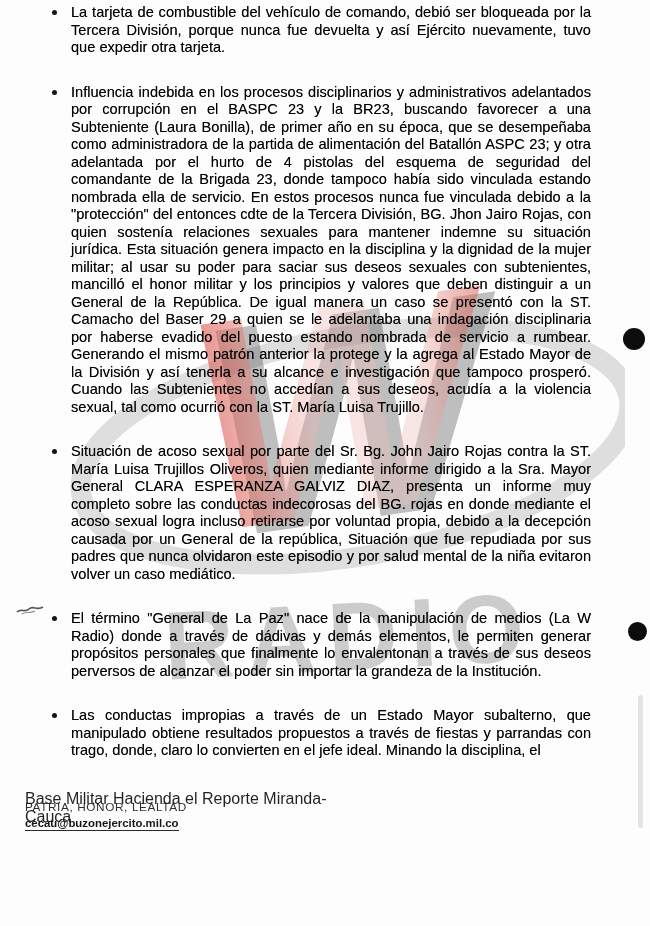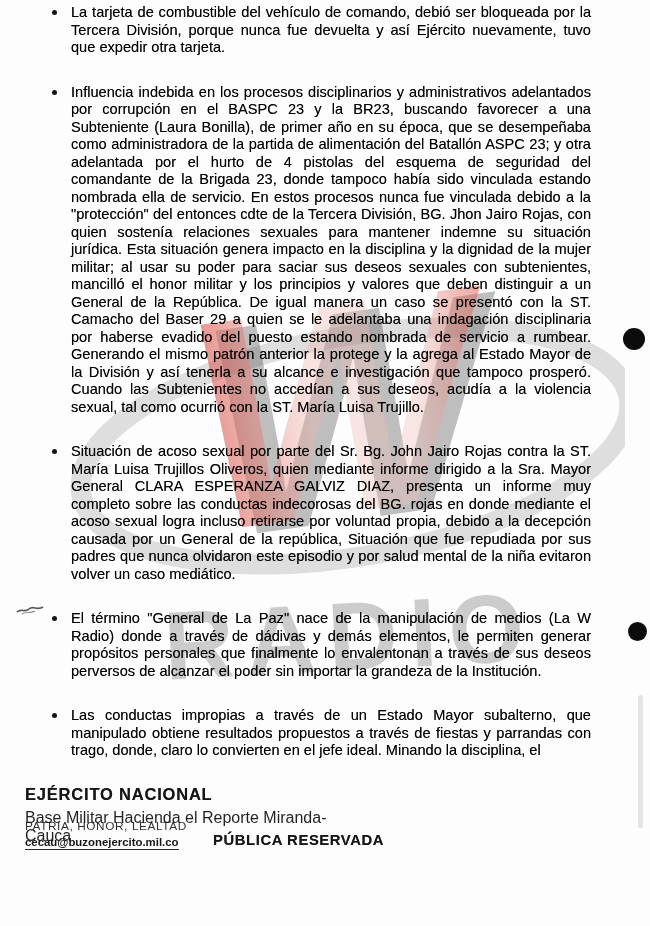--- a/index.html
+++ b/index.html
@@ -152,27 +152,25 @@
       <li><span class="marker"></span><span><span>El término "General de La Paz" nace de la manipulación de medios (La W Radio) donde a través de dádivas y demás elementos, le permiten generar propósitos personales que finalmente lo envalentonan a través de sus deseos perversos de alcanzar el poder sin importar la grandeza de la Institución.</span></span></li>
       <li><span class="marker"></span><span><span>Las conductas impropias a través de un Estado Mayor subalterno, que manipulado obtiene resultados propuestos a través de fiestas y parrandas con trago, donde, claro lo convierten en el jefe ideal. Minando la disciplina, el</span></span></li>
     </ul>
 
   <svg class="scribble" width="30" height="14" viewBox="0 0 30 14">
     <path d="M1,9 C5,5 9,10 13,6 S21,8 27,4" fill="none" stroke="#3a3a3a" stroke-width="1.6" opacity="0.85"></path>
     <path d="M6,11 C10,8 14,11 19,8" fill="none" stroke="#3a3a3a" stroke-width="1.1" opacity="0.6"></path>
   </svg>
 
   <div class="footer">
-    <div class="org">EJÉRCITO NACIONAL</div>
     <div class="overlap">
       <span class="motto">PATRIA, HONOR, LEALTAD</span>
       <span class="baseline">Base Militar Hacienda el Reporte Miranda- Cauca</span>
     </div>
     <span class="email">cecau@buzonejercito.mil.co</span>
   </div>
 
-  <div class="classification">PÚBLICA RESERVADA</div>
 
   <div class="dot dot1"></div>
   <div class="dot dot2"></div>
   <div class="strip"></div>
 
 </div>
 
 </body></html>

